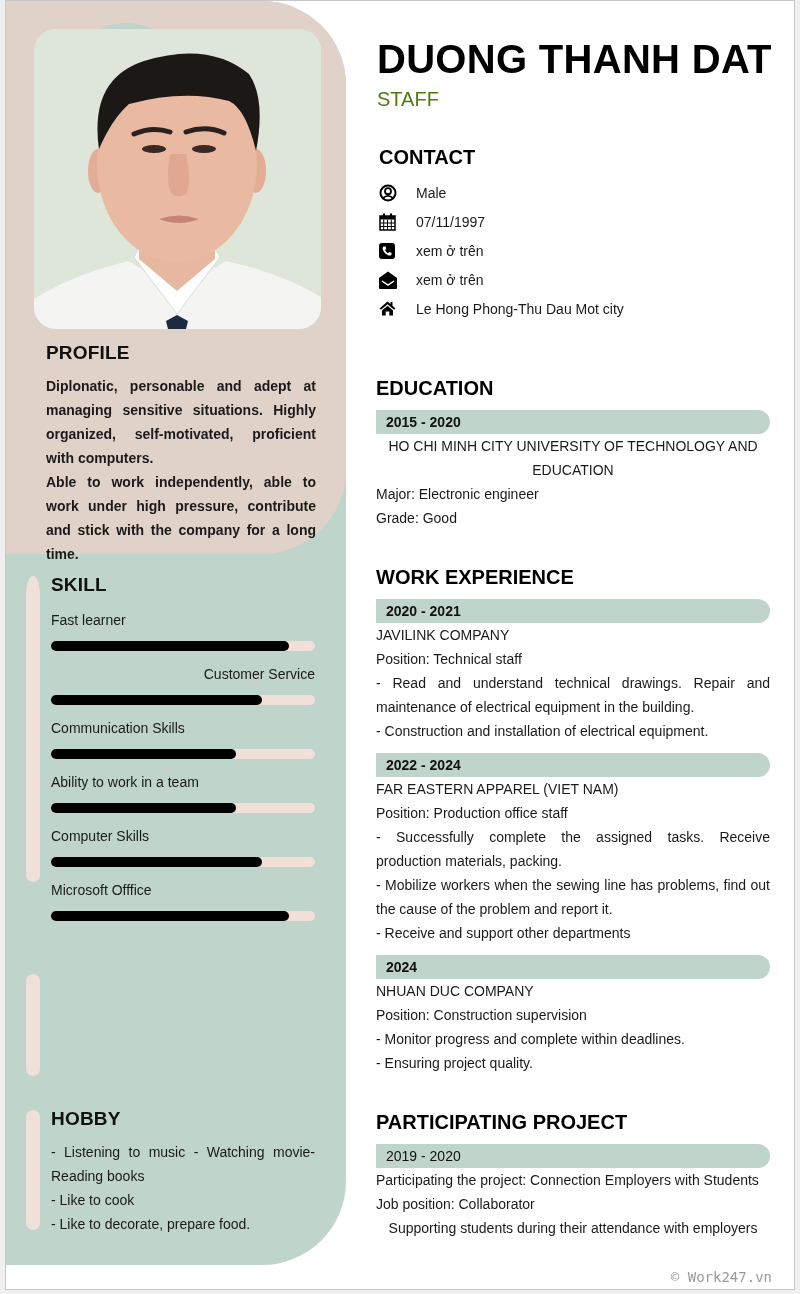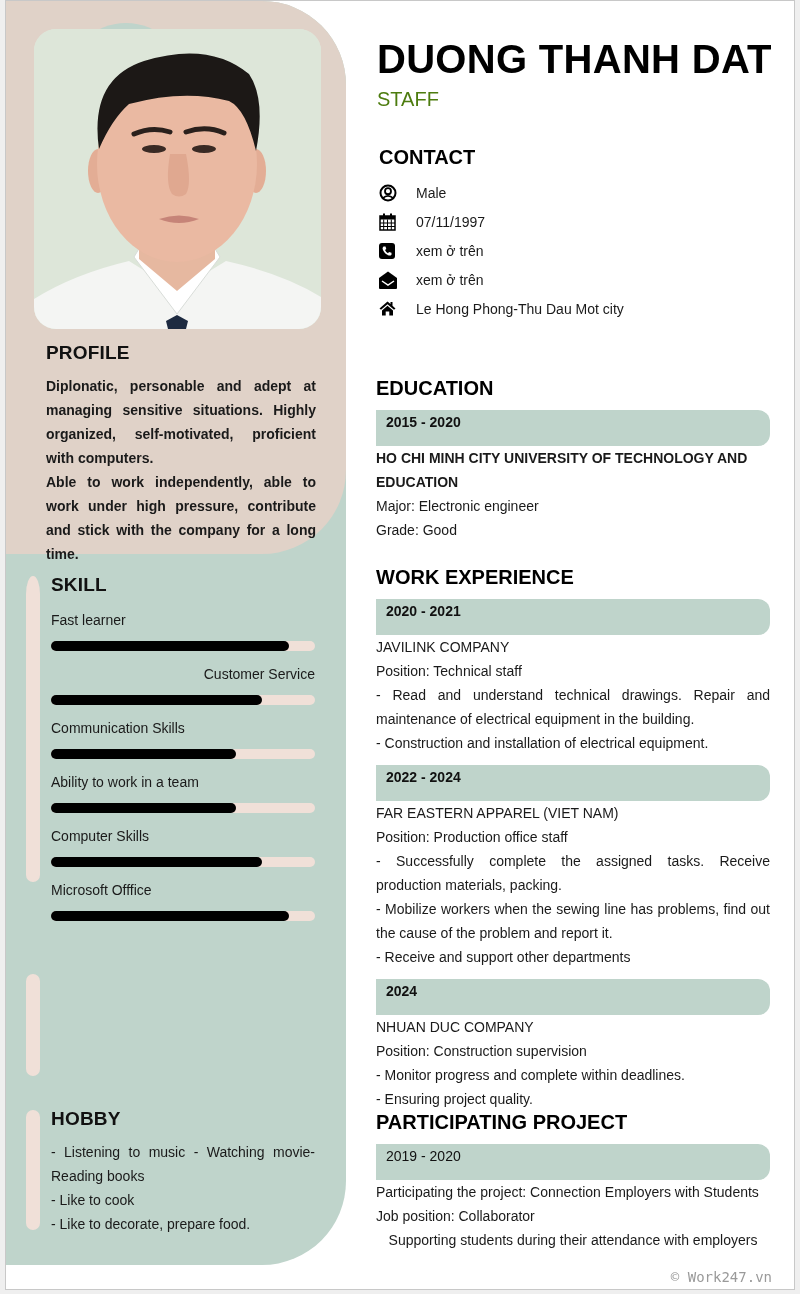--- a/index.html
+++ b/index.html
@@ -55,21 +55,21 @@
     .job-title { position: absolute; left: 371px; top: 87px; font-size: 20px; color: #4d7c0f; }
 
     .main-section { position: absolute; left: 370px; width: 394px; }
     .main-title { font-size: 20px; font-weight: bold; color: #000; }
 
     .contact-row { display: flex; align-items: center; height: 29px; }
     .contact-icon { width: 37px; height: 20px; display: flex; align-items: center; }
     .contact-text { font-size: 14px; color: #1a1a1a; }
 
     .date-band {
-      height: 36px; line-height: 24px; background: #bfd4cb; padding-left: 10px;
+      height: 24px; line-height: 24px; background: #bfd4cb; padding-left: 10px;
       font-size: 14px; font-weight: bold; color: #111;
       border-top-right-radius: 12px; border-bottom-right-radius: 12px;
     }
     .date-band.regular { font-weight: normal; }
     .entry-text { font-size: 14px; line-height: 24px; color: #1a1a1a; text-align: justify; }
 
     .watermark {
       position: absolute; right: 22px; top: 1268px; font-family: "DejaVu Sans Mono", monospace;
       font-size: 14px; color: #9a9a9a;
     }
@@ -230,21 +230,21 @@
         </span>
         <span class="contact-text">Le Hong Phong-Thu Dau Mot city</span>
       </div>
     </div>
   </div>
 
   <div class="main-section" style="top:376px;">
     <div class="main-title">EDUCATION</div>
     <div style="margin-top:10px;">
       <div class="date-band">2015 - 2020</div>
-      <p class="entry-text" style="text-align:left;font-weight:bold;">HO CHI MINH CITY UNIVERSITY OF TECHNOLOGY AND EDUCATION</p>
+      <p class="entry-text" style="text-align:center;">HO CHI MINH CITY UNIVERSITY OF TECHNOLOGY AND EDUCATION</p>
       <p class="entry-text">Major: Electronic engineer</p>
       <p class="entry-text">Grade: Good</p>
     </div>
   </div>
 
   <div class="main-section" style="top:565px;">
     <div class="main-title">WORK EXPERIENCE</div>
 
     <div style="margin-top:10px;">
       <div class="date-band">2020 - 2021</div>

